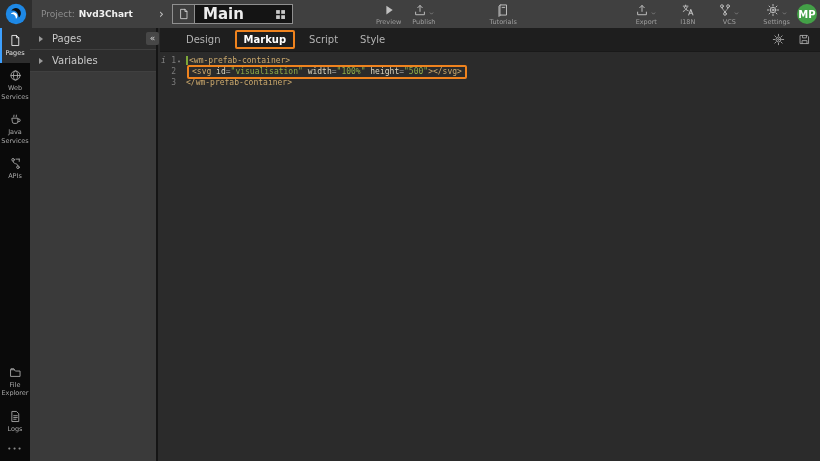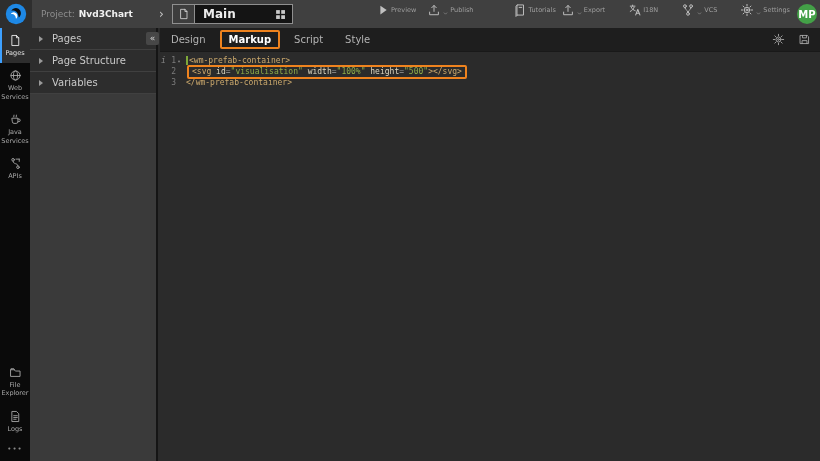--- a/index.html
+++ b/index.html
@@ -14,30 +14,30 @@
 
   
   .topbar { position:absolute; top:0; left:0; width:820px; height:28px; background:#404040; z-index:10; }
   .logo-tile { position:absolute; left:0; top:0; width:32px; height:28px; background:#2e2e2e; display:flex; align-items:center; justify-content:center; }
   .project { position:absolute; left:41px; top:0; height:28px; display:flex; align-items:center; gap:4px; font-size:9px; }
   .project .plabel { color:#8d8d8d; }
   .project .pname  { color:#f2f2f2; font-weight:bold; }
   .pt-chevron { position:absolute; left:159px; top:6px; color:#c8c8c8; font-size:12px; line-height:16px; }
   .page-tab { position:absolute; left:172px; top:4px; width:121px; height:20px; border:1px solid #8f8f8f; background:#141414; display:flex; align-items:center; }
   .page-tab .fileseg { width:22px; height:100%; background:#3d3d3d; border-right:1px solid #8f8f8f; display:flex; align-items:center; justify-content:center; color:#d8d8d8; }
-  .page-tab .tlabel { flex:1; padding-left:8px; font-size:12px; font-weight:bold; color:#ededed; }
+  .page-tab .tlabel { flex:1; padding-left:8px; font-size:15px; font-weight:bold; color:#ededed; }
   .page-tab .gridseg { margin-right:5px; color:#c9c9c9; }
 
   .tb-actions { position:absolute; top:2px; display:flex; align-items:flex-start; }
   .tb-actions.center { left:376px; gap:11px; }
   .tb-actions.right  { right:30px; gap:23px; }
-  .tb-action { display:flex; flex-direction:row; align-items:center; gap:1px; color:#c0c0c0; cursor:pointer; }
+  .tb-action { display:flex; flex-direction:column; align-items:center; gap:1px; color:#c0c0c0; cursor:pointer; }
   .tb-action .icon-row { display:flex; align-items:flex-end; gap:1px; height:15px; }
   .tb-action .alabel { font-size:6.5px; color:#9f9f9f; white-space:nowrap; }
-  .tb-action.tutorials { margin-left:29px; }
+  .tb-action.tutorials { margin-left:43px; }
   .caret-glyph { color:#9a9a9a; }
   .avatar { position:absolute; right:3px; top:4px; width:20px; height:20px; border-radius:50%;
             background:var(--avatar-green,#43a047); color:#fff; font-size:10px; font-weight:bold;
             display:flex; align-items:center; justify-content:center; }
 
   
   .rail { position:absolute; top:28px; left:0; width:30px; bottom:0; background:#0a0a0a; display:flex; flex-direction:column; z-index:6; }
   .rail-item { display:flex; flex-direction:column; align-items:center; gap:2px; padding:6px 1px 6px 1px; color:#a9a9a9; cursor:pointer; }
   .rail-item .rlabel { font-size:6.5px; line-height:1.3; text-align:center; }
   .rail-item.active { background:#2e2e2e; box-shadow:inset 2px 0 0 var(--active-blue,#3da0ff); color:#ededed; }
@@ -48,21 +48,21 @@
   
   .sidepanel { position:absolute; top:28px; left:30px; width:128px; bottom:0; background:#3a3a3a; border-right:2px solid #151515; z-index:5; }
   .sp-row { height:22px; background:#2d2d2d; border-bottom:1px solid #404040; display:flex; align-items:center; padding-left:9px; gap:9px; cursor:pointer; }
   .sp-arrow { width:0; height:0; border-left:4px solid #9a9a9a; border-top:3px solid transparent; border-bottom:3px solid transparent; }
   .sp-label { font-size:10px; color:#c9c9c9; }
   .collapse-btn { position:absolute; left:146px; top:32px; width:13px; height:13px; background:#474747; color:#d8d8d8;
                   font-size:9px; line-height:12px; text-align:center; border-radius:2px; z-index:8; cursor:pointer; }
 
   
   .editor { position:absolute; top:28px; left:160px; right:0; bottom:0; background:#2b2b2b; }
-  .tabbar { height:24px; background:#1e1e1e; border-bottom:1px solid #191919; display:flex; align-items:center; padding-left:0; }
+  .tabbar { height:24px; background:#1e1e1e; border-bottom:1px solid #191919; display:flex; align-items:center; padding-left:15px; }
   .ed-tab { font-size:10px; color:#b3b3b3; padding:4px 11px; cursor:pointer; white-space:nowrap; }
   .ed-tab.active { color:#ffffff; font-weight:bold; }
   .ed-tab.annotated { border:2px solid var(--accent-orange,#ef831e); border-radius:2px; padding:2px 7px; margin:0 3px; }
   .ed-tools { margin-left:auto; display:flex; align-items:center; gap:13px; margin-right:9px; color:#a8a8a8; }
   .ed-tool { cursor:pointer; display:flex; }
 
   
   .code-area { padding-top:3px; font-family:"DejaVu Sans Mono","Liberation Mono",monospace; font-size:8px; }
   .code-line { display:flex; align-items:center; height:11px; }
   .gutter { width:22px; display:flex; align-items:center; flex-shrink:0; }
@@ -287,24 +287,20 @@
     <div class="rail-more">•••</div>
   </div>
 
 <div class="sidepanel" id="sidepanel">
     <div class="sp-row">
       <span class="sp-arrow"></span>
       <span class="sp-label">Pages</span>
     </div>
     <div class="sp-row">
       <span class="sp-arrow"></span>
-      <span class="sp-label">Page Structure</span>
-    </div>
-    <div class="sp-row">
-      <span class="sp-arrow"></span>
       <span class="sp-label">Variables</span>
     </div>
   </div>
 <div class="collapse-btn">«</div>
 
 <div class="editor">
   <div class="tabbar" id="tabbar">
     <div class="ed-tab">Design</div>
       <div class="ed-tab active annotated">Markup</div>
       <div class="ed-tab">Script</div>

